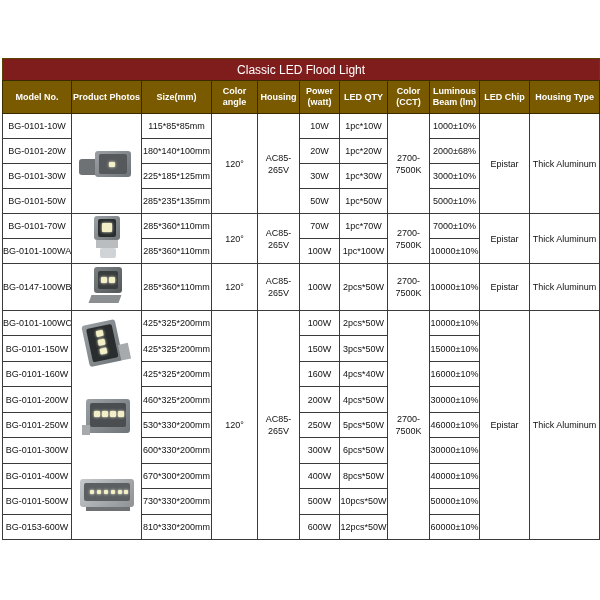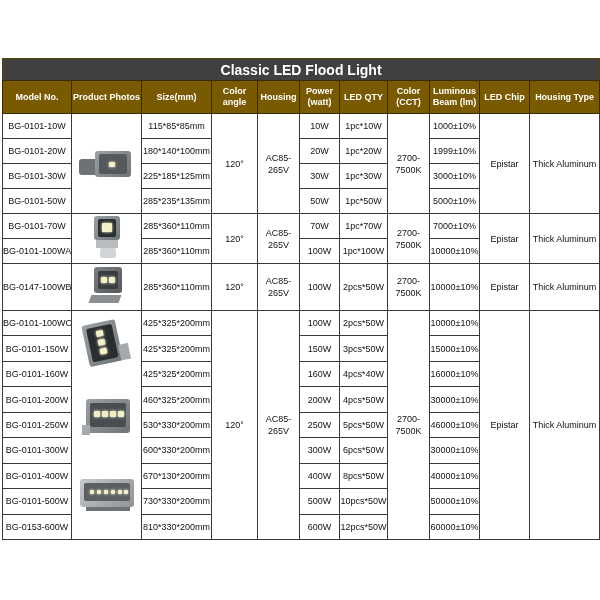--- a/index.html
+++ b/index.html
@@ -1,20 +1,20 @@
 <!DOCTYPE html>
 <html><head>
 <meta charset="utf-8">
 <style>
   html, body { margin:0; padding:0; background:#ffffff; }
   body { width:600px; height:600px; position:relative; overflow:hidden; font-family:"Liberation Sans", sans-serif; }
   .sheet { position:absolute; left:2px; top:58px; width:597px; }
   table { border-collapse:collapse; width:597px; table-layout:fixed; }
   td, th { border:1px solid #3a3a3a; text-align:center; vertical-align:middle; padding:0; font-size:9px; color:#111; overflow:hidden; white-space:nowrap; }
-  .title-row th { background:#404040; color:#ffffff; font-weight:bold; font-size:14px; height:21px; border:1px solid #5a4200; border-bottom:1px solid #3a2a00; }
+  .title-row th { background:#7f1d1d; color:#ffffff; font-weight:normal; font-size:12px; height:21px; border:1px solid #5a4200; border-bottom:1px solid #3a2a00; }
   .head-row th { background:#7a5a00; color:#ffffff; font-weight:bold; font-size:9px; height:32px; line-height:11px; white-space:normal; border:1px solid #3a2a00; }
   td { height:24px; }
   td.wrap { white-space:normal; line-height:12px; }
   .photo { position:relative; }
   .lamp { position:relative; margin:0 auto; }
   
   .body-gray { background:linear-gradient(135deg,#9aa0a4,#6f7478); border-radius:3px; }
   .face { position:absolute; background:#2a2d2e; border-radius:2px; }
   .led { position:absolute; background:#f3f0c8; border-radius:1px; box-shadow:0 0 3px #fffde0; }
 </style>
@@ -74,21 +74,21 @@
       <td rowspan="4" class="wrap">2700-7500K</td>
       <td>1000±10%</td>
       <td rowspan="4">Epistar</td>
       <td rowspan="4">Thick Aluminum</td>
     </tr>
     <tr>
       <td>BG-0101-20W</td>
       <td>180*140*100mm</td>
       <td>20W</td>
       <td>1pc*20W</td>
-      <td>1999±10%</td>
+      <td>2000±68%</td>
     </tr>
     <tr>
       <td>BG-0101-30W</td>
       <td>225*185*125mm</td>
       <td>30W</td>
       <td>1pc*30W</td>
       <td>3000±10%</td>
     </tr>
     <tr>
       <td>BG-0101-50W</td>
@@ -223,21 +223,21 @@
     </tr>
     <tr>
       <td>BG-0101-300W</td>
       <td>600*330*200mm</td>
       <td>300W</td>
       <td>6pcs*50W</td>
       <td>30000±10%</td>
     </tr>
     <tr>
       <td>BG-0101-400W</td>
-      <td>670*130*200mm</td>
+      <td>670*300*200mm</td>
       <td>400W</td>
       <td>8pcs*50W</td>
       <td>40000±10%</td>
     </tr>
     <tr>
       <td>BG-0101-500W</td>
       <td>730*330*200mm</td>
       <td>500W</td>
       <td>10pcs*50W</td>
       <td>50000±10%</td>

